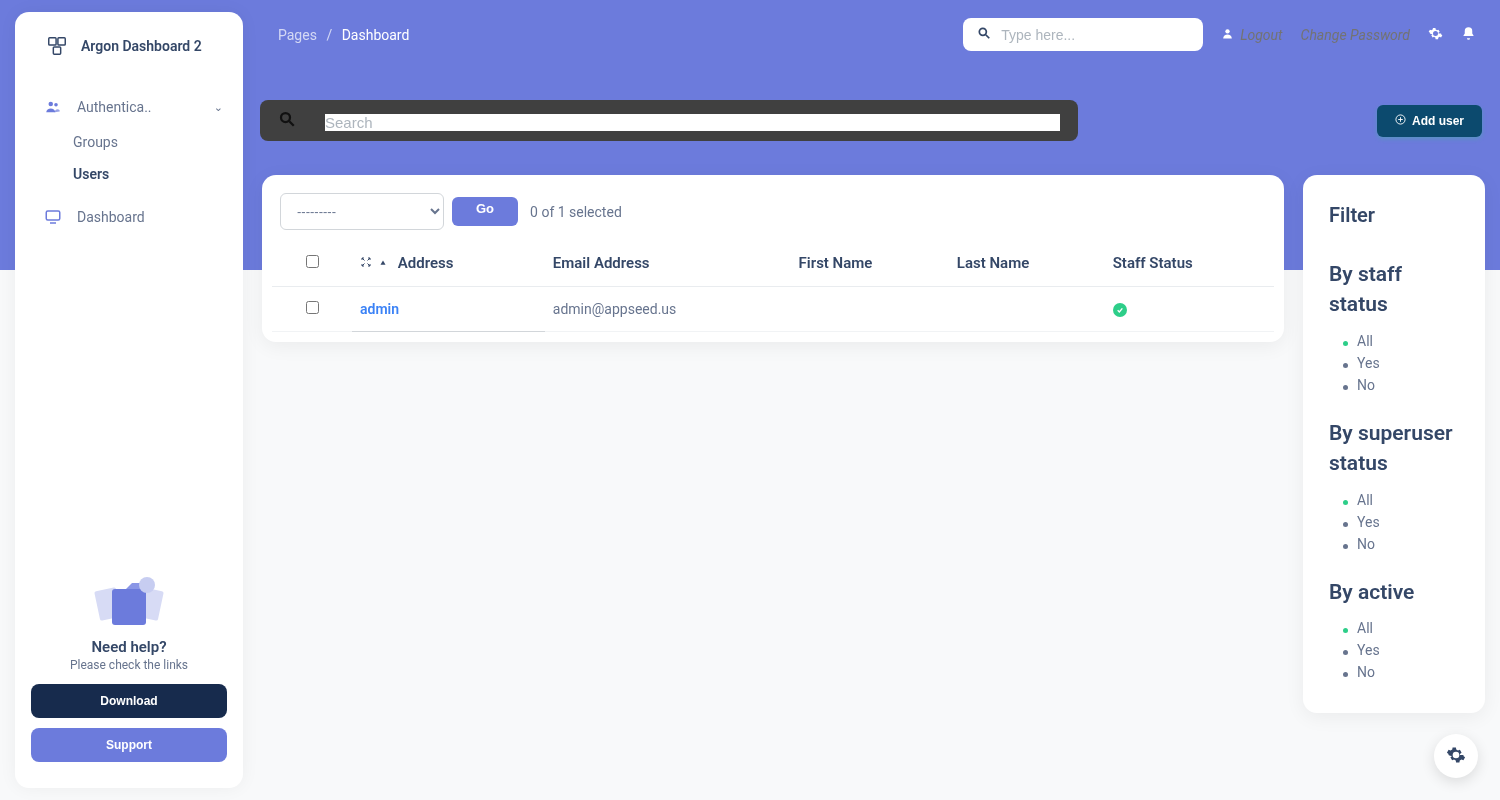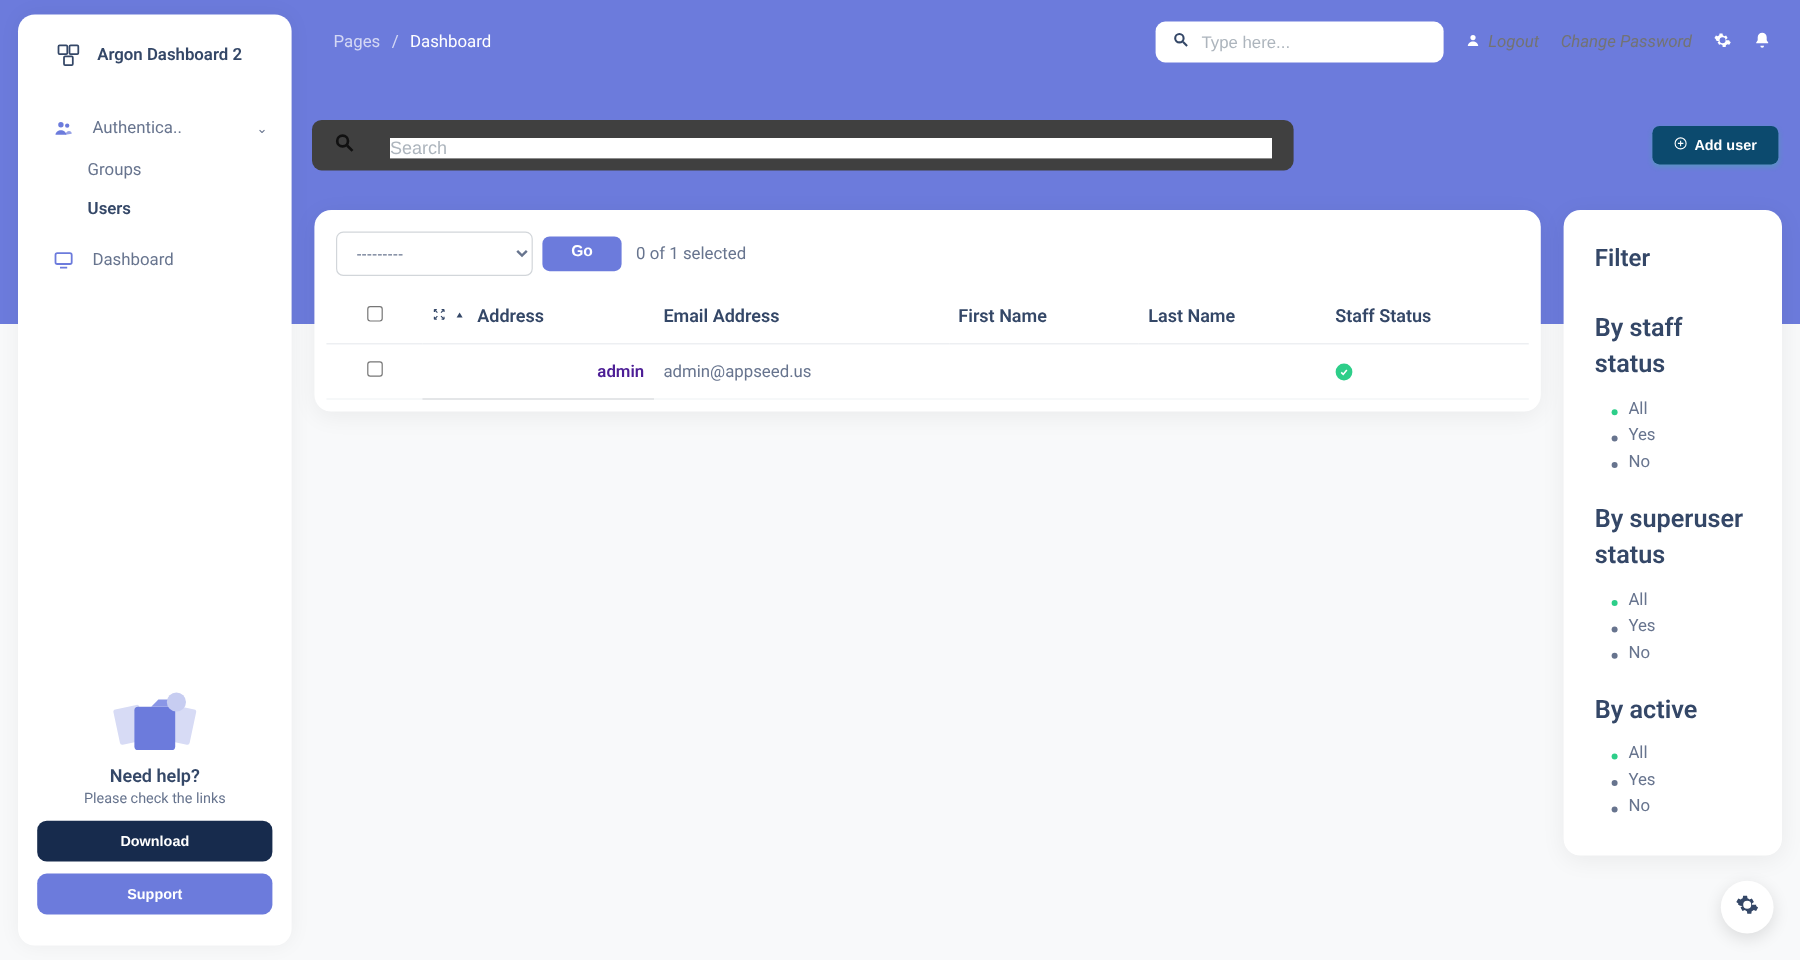--- a/index.html
+++ b/index.html
@@ -163,21 +163,21 @@
   table.data { width:100%; border-collapse:collapse; }
   table.data th {
     text-align:left; padding:14px 8px; font-size:15px;
     color:#344767; font-weight:600; border-bottom:1px solid #e9ecef;
   }
   table.data th.check, table.data td.check { width:80px; text-align:center;}
   table.data td {
     padding:14px 8px; font-size:14px; color:#67748e;
     border-bottom:1px solid #f1f3f5;
   }
-  table.data td.username { color:#4c1d95; font-weight:600; border-bottom:1px solid #d2d6da;text-align:right;}
+  table.data td.username { color:#3b82f6; font-weight:600; border-bottom:1px solid #d2d6da;}
   .sort-icons { display:inline-flex; gap:6px; align-items:center; color:#344767; margin-right:6px;}
   .status-dot {
     display:inline-flex; width:14px; height:14px; border-radius:50%;
     background:#2dce89; align-items:center; justify-content:center;
   }
   
   .filter-card {
     position:absolute; right:15px; top:175px; width:182px;
     background:#fff; border-radius:14px;
     box-shadow: 0 4px 20px rgba(0,0,0,0.06);

